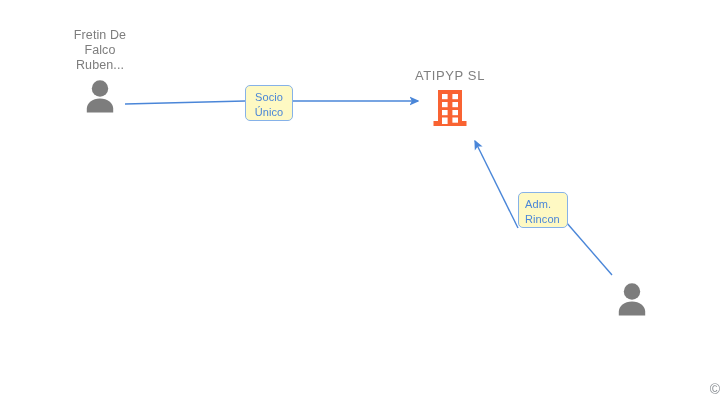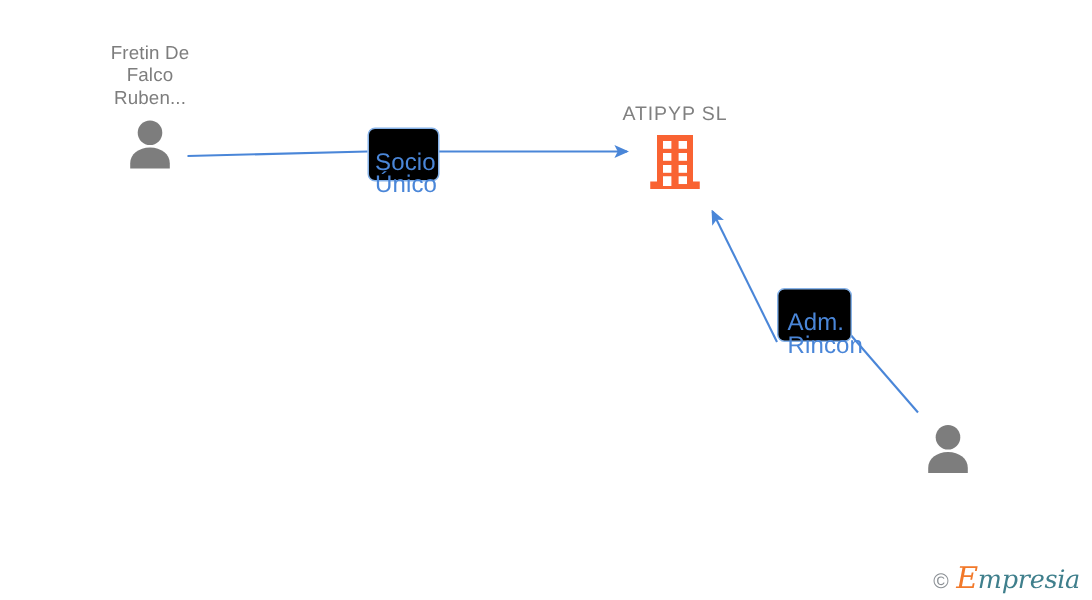--- a/index.html
+++ b/index.html
@@ -47,26 +47,26 @@
     display: block;
     margin: 0 auto;
   }
 
   
   .rel-box {
     position: absolute;
     box-sizing: border-box;
     border: 1px solid #86b2e8;
     border-radius: 5px;
-    background: #000000;
+    background: #fef9c3;
     color: #4a86d8;
-    font-size: 16px;
+    font-size: 11px;
     line-height: 15px;
     text-align: center;
-    padding: 15px 4px 3px 4px;
+    padding: 4px 4px 3px 4px;
     white-space: pre-line;
     letter-spacing: 0.1px;
   }
 
   
   #watermark {
     position: absolute;
     right: 8px;
     bottom: 4px;
     display: flex;
@@ -160,16 +160,15 @@
   </div>
 
   <div class="rel-box" style="left:245px; top:85px; width:48px; height:36px;">Socio
 Único</div>
 
   <div class="rel-box" style="left:518px; top:192px; width:50px; height:36px; text-align:left; padding-left:6px;">Adm.
 Rincon</div>
 
   <div id="watermark">
     <span class="copy">©</span>
-    <span class="brand"><span class="cap">E</span><span>mpresia</span></span>
   </div>
 
 </div>
 
 </body></html>

